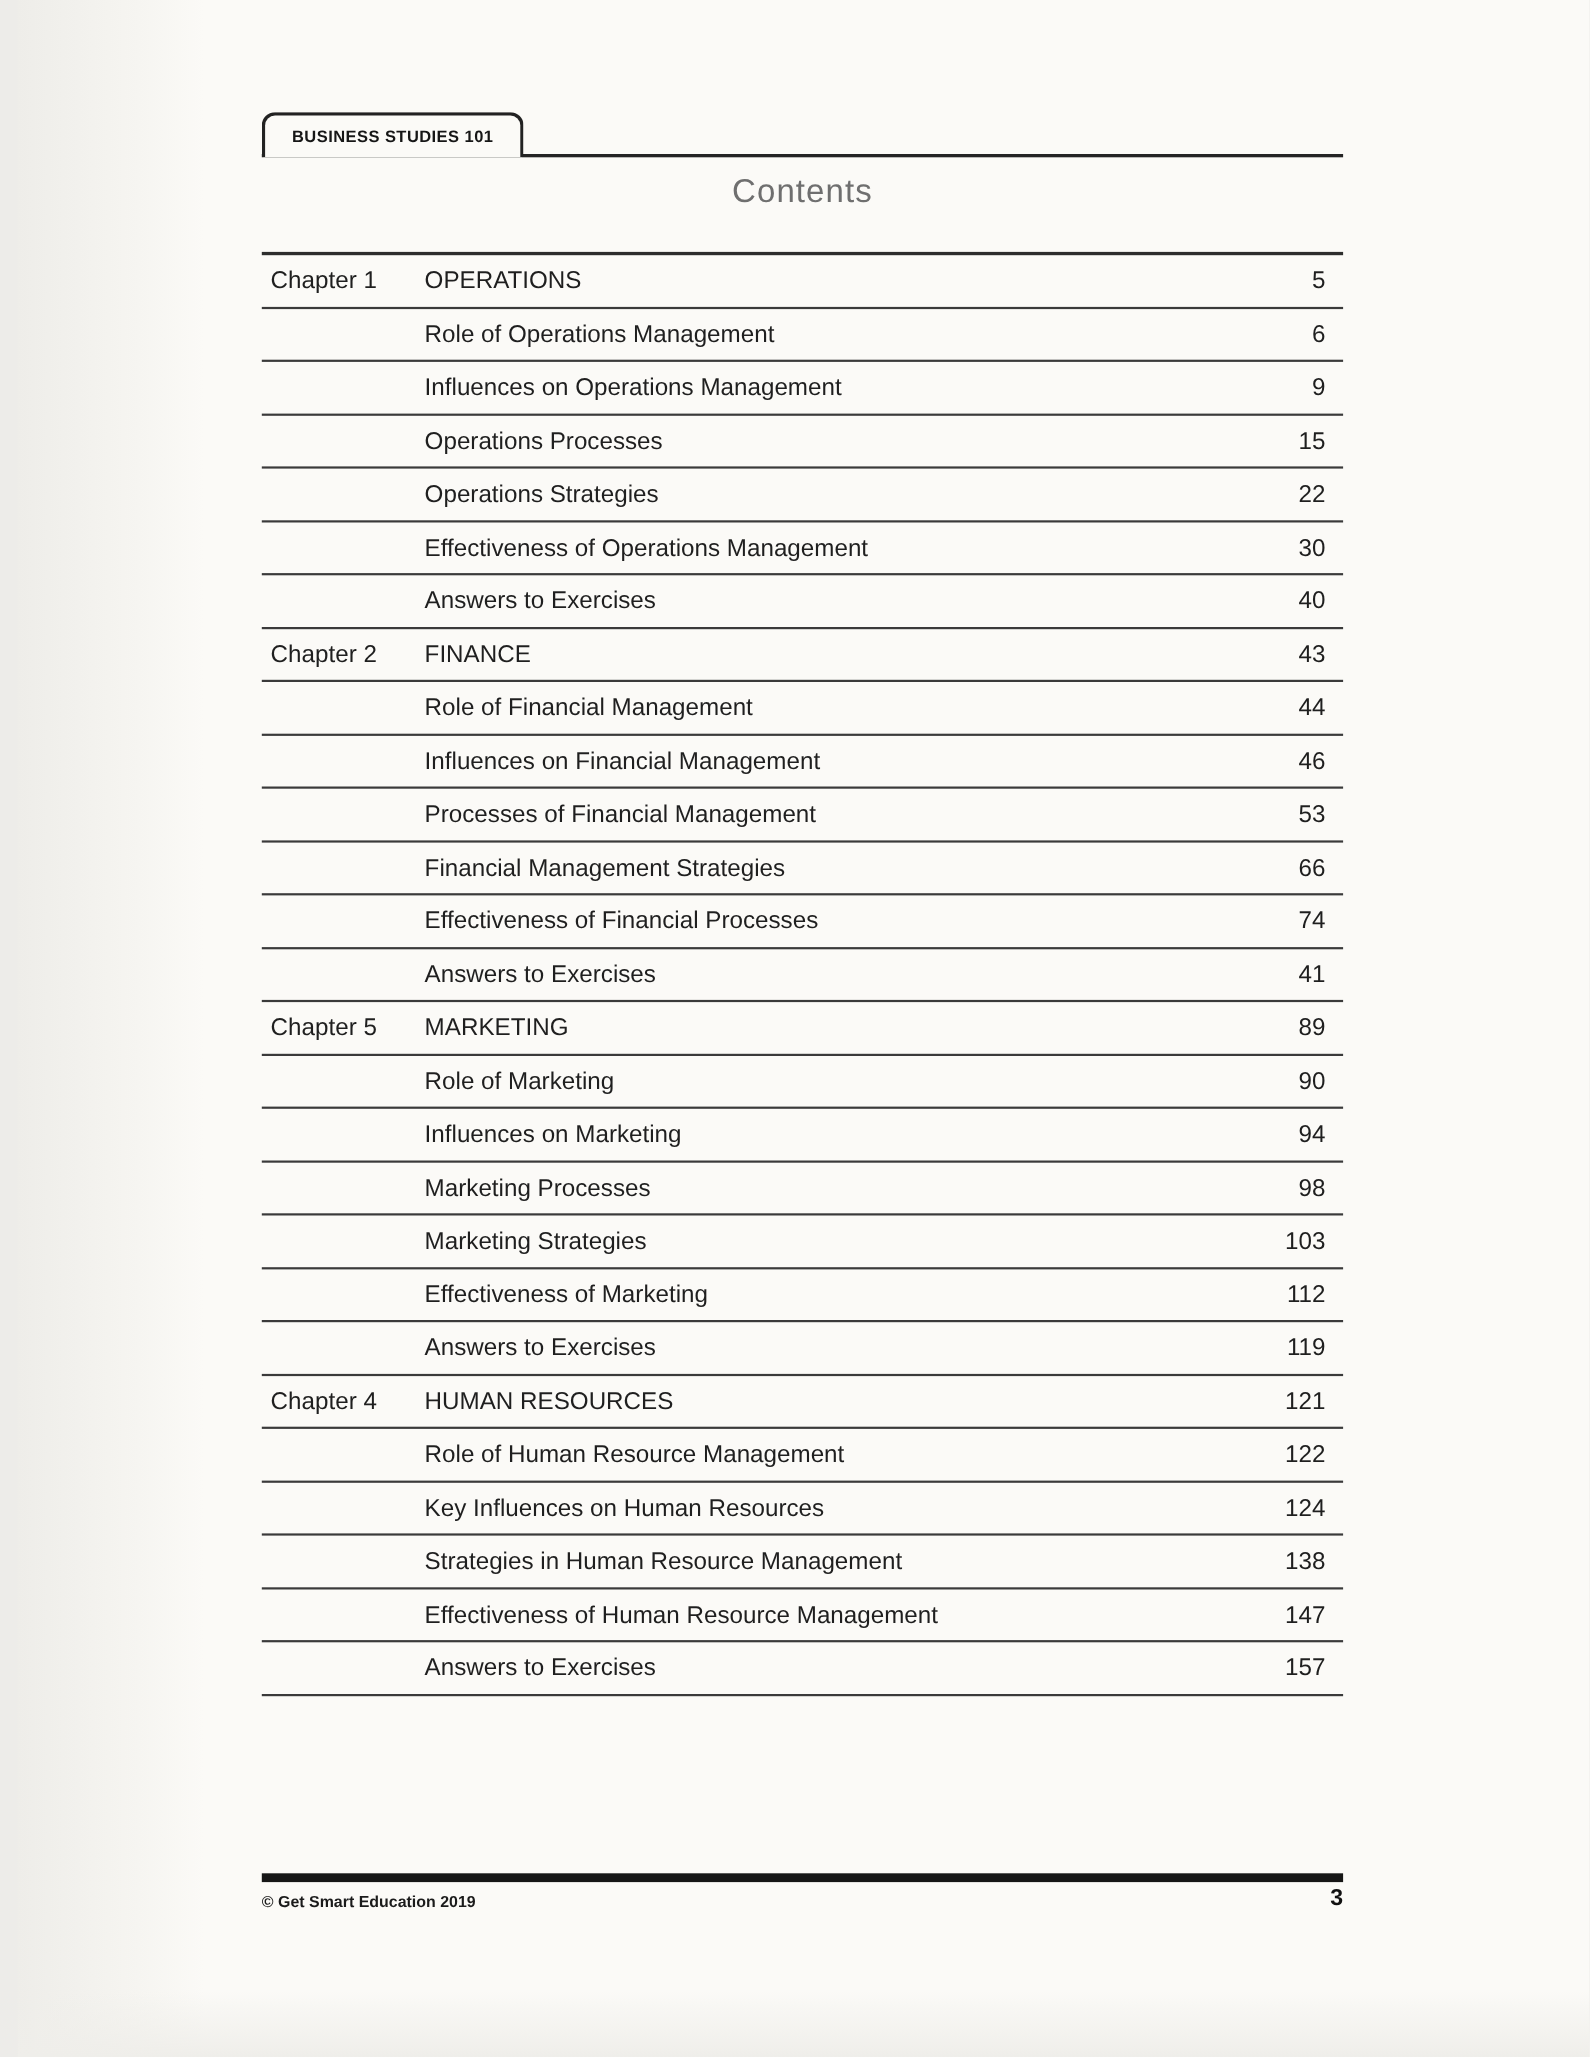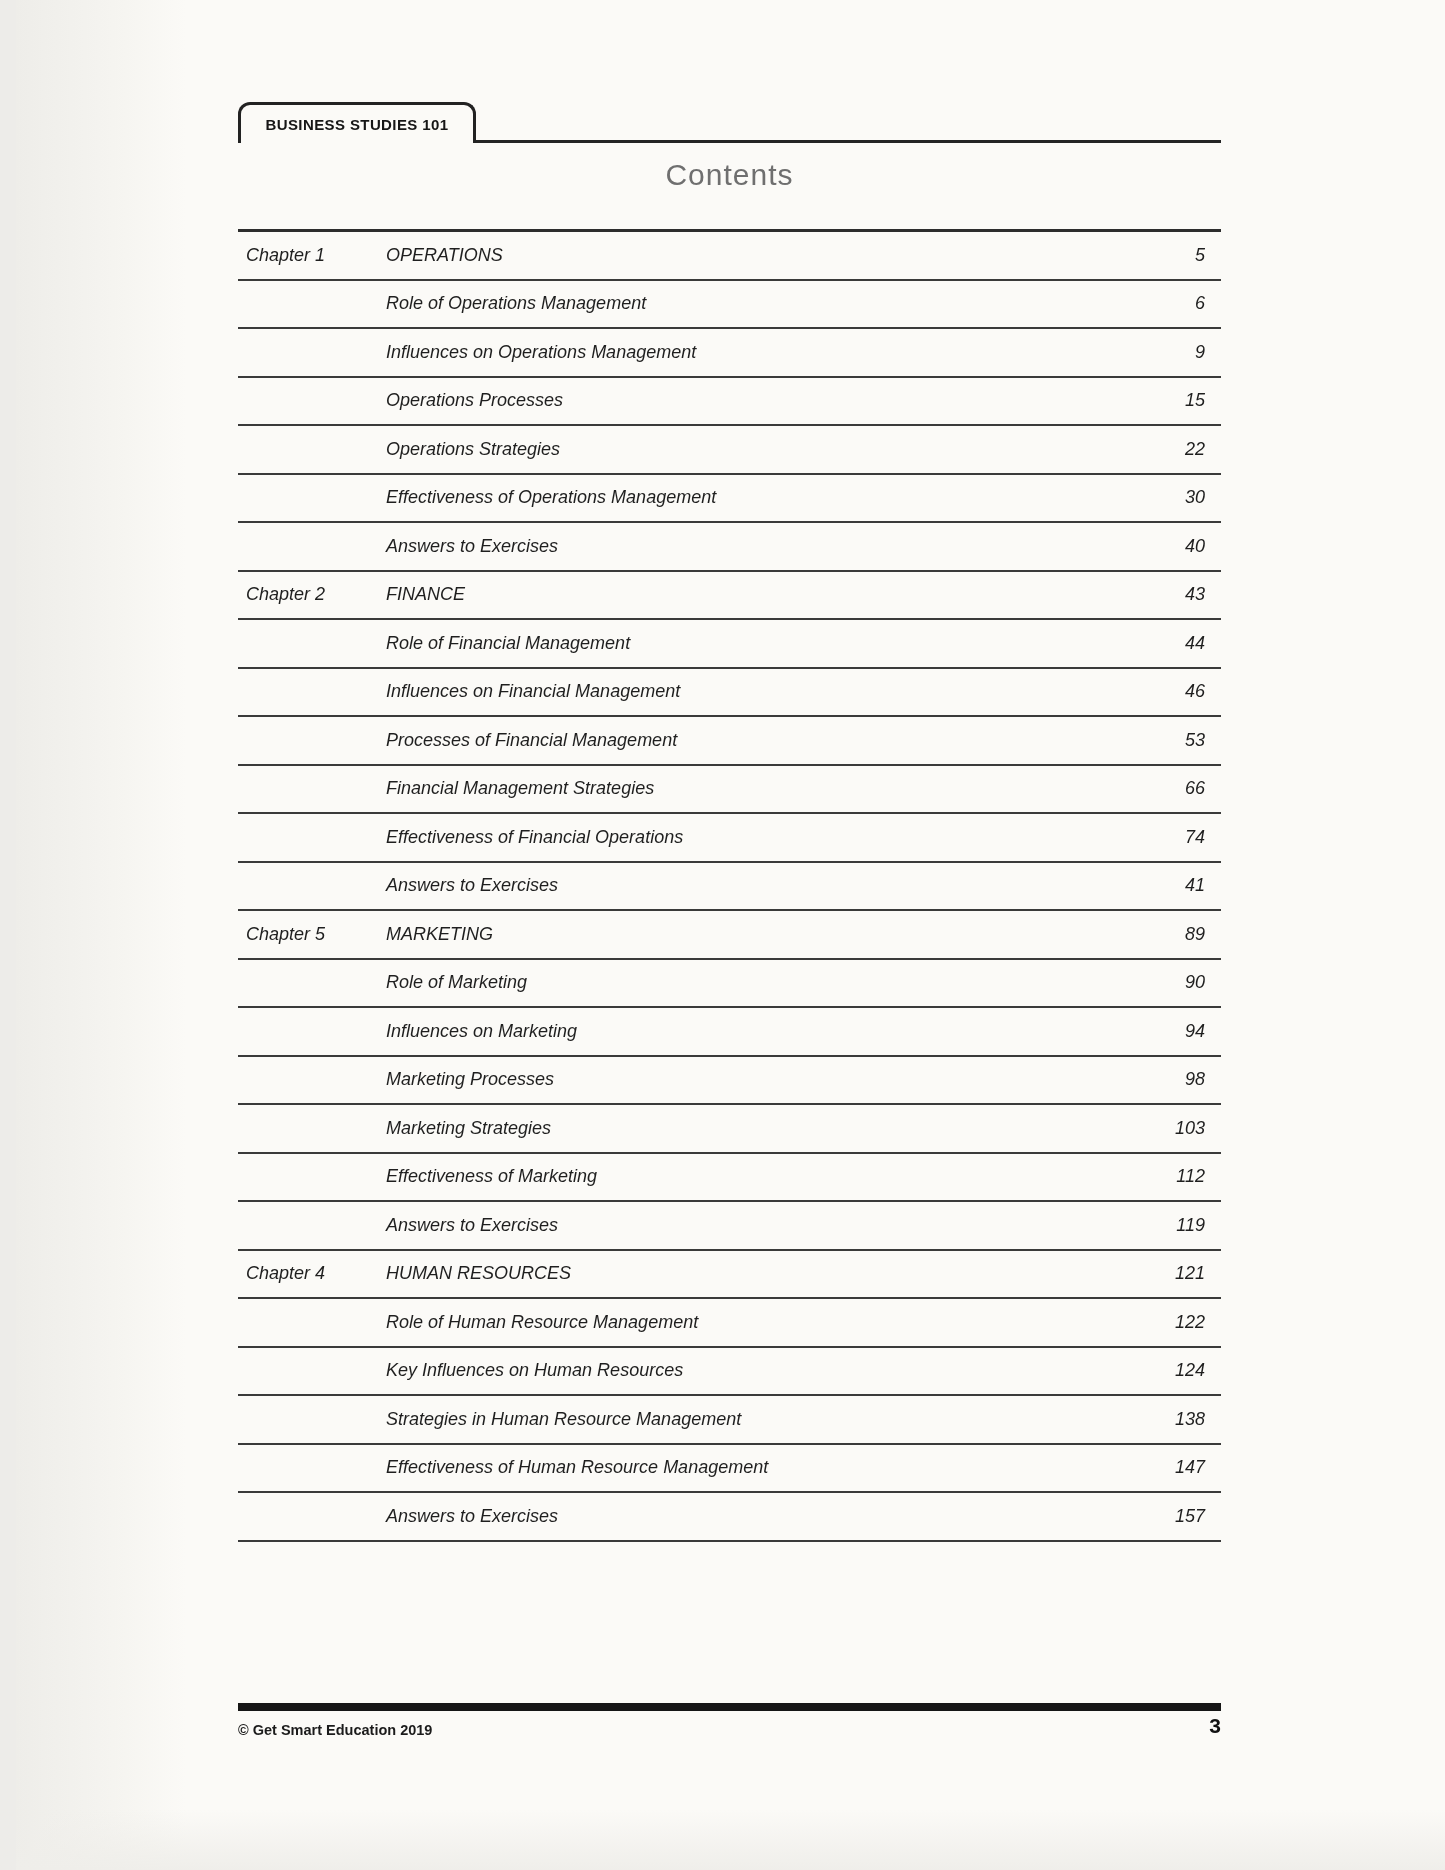--- a/index.html
+++ b/index.html
@@ -38,21 +38,21 @@
   .title-underline{
     position:absolute;left:222px;top:229px;width:983px;height:3px;background:#2d2d2d;
   }
   .toc{
     position:absolute;left:222px;top:232px;width:983px;
   }
   .toc-row{
     height:46.5px; 
     display:flex;align-items:center;
     border-bottom:2px solid #3a3a3a;
-    font-size:18px;color:#1f1f1f;font-style:italic;
+    font-size:22px;color:#1f1f1f;
   }
   .col-chapter{width:148px;padding-left:8px;box-sizing:border-box;white-space:nowrap;}
   .col-title{flex:1;white-space:nowrap;}
   .col-page{width:62px;text-align:right;padding-right:16px;box-sizing:border-box;}
   .footer-rule{
     position:absolute;left:222px;top:1703px;width:983px;height:8px;background:#161616;
   }
   .footer-text{
     position:absolute;left:222px;top:1719px;width:800px;
     font-size:14.5px;font-weight:bold;color:#1b1b1b;line-height:1.62;
@@ -143,21 +143,21 @@
   </div>
 
   <div class="toc-row">
     <span class="col-chapter"></span>
     <span class="col-title">Financial Management Strategies</span>
     <span class="col-page">66</span>
   </div>
 
   <div class="toc-row">
     <span class="col-chapter"></span>
-    <span class="col-title">Effectiveness of Financial Operations</span>
+    <span class="col-title">Effectiveness of Financial Processes</span>
     <span class="col-page">74</span>
   </div>
 
   <div class="toc-row">
     <span class="col-chapter"></span>
     <span class="col-title">Answers to Exercises</span>
     <span class="col-page">41</span>
   </div>
 
   <div class="toc-row">

